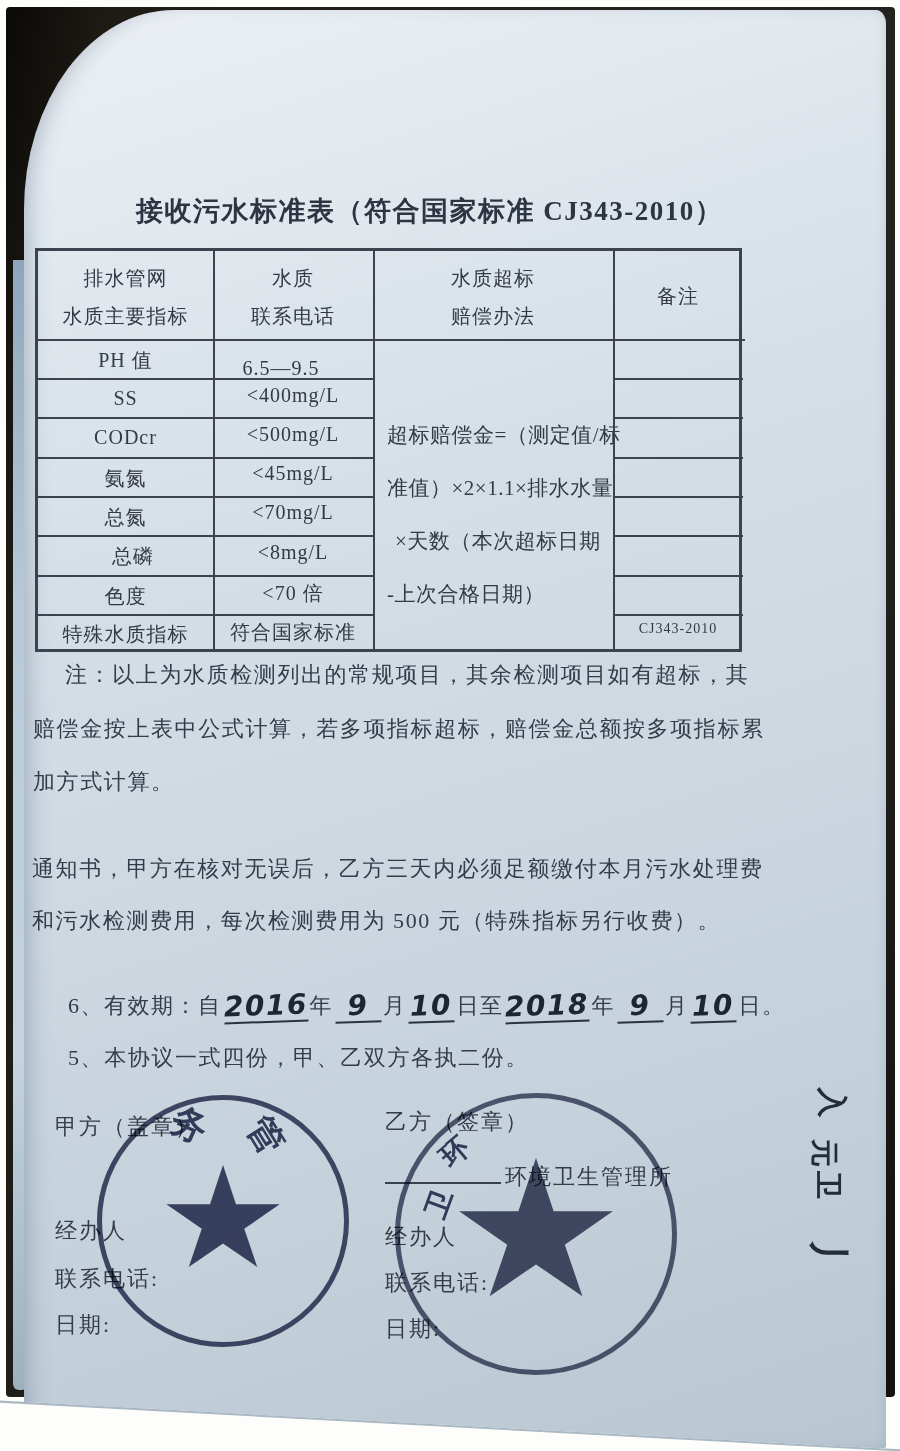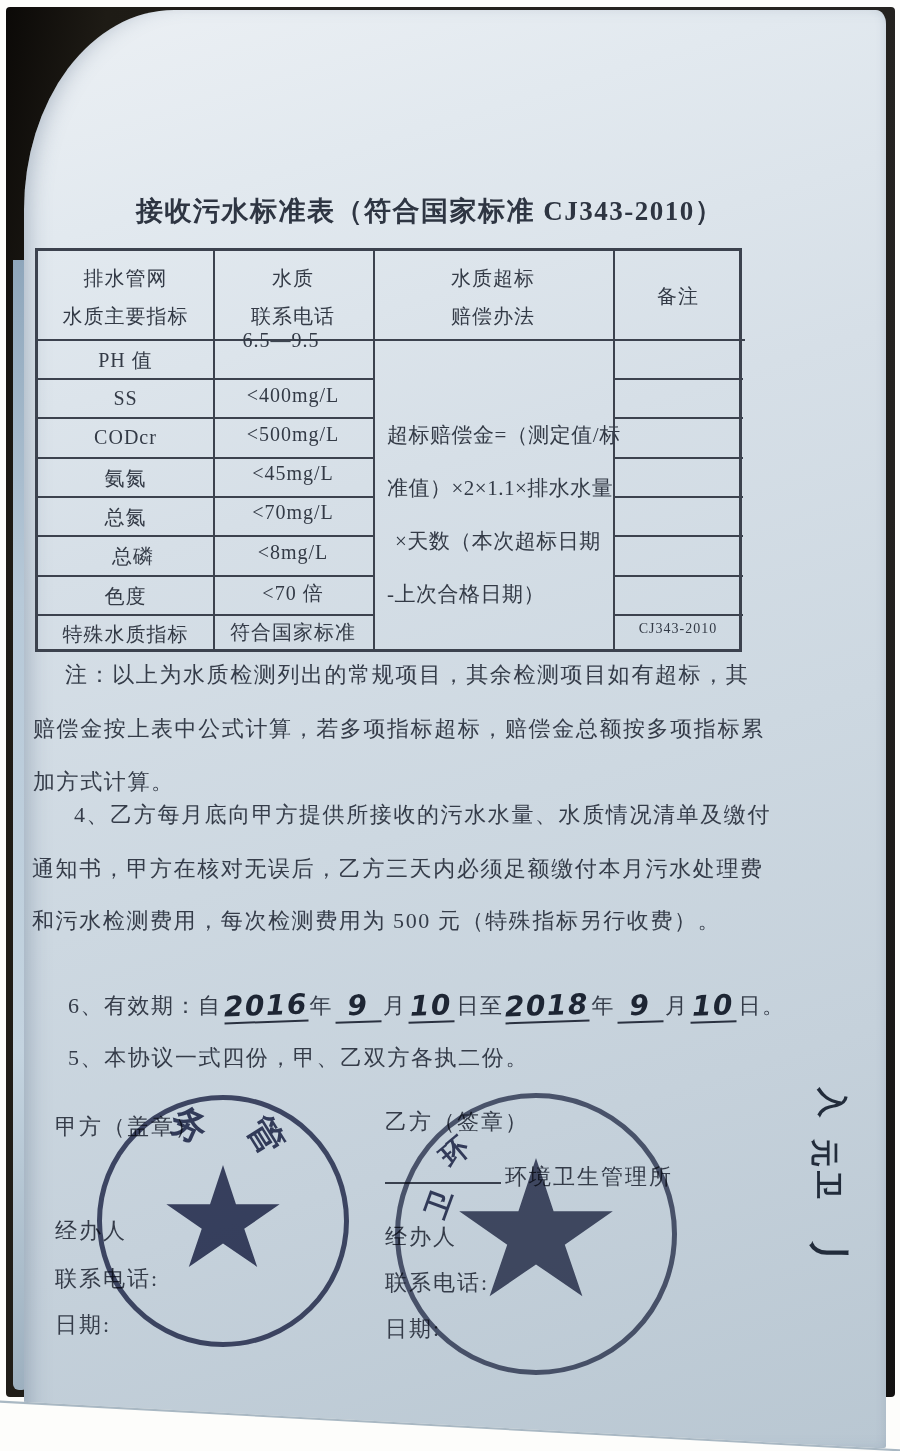--- a/index.html
+++ b/index.html
@@ -104,21 +104,21 @@
 
       <div class="cell" style="left:0;top:14px;width:175px">排水管网</div>
       <div class="cell" style="left:0;top:52px;width:175px">水质主要指标</div>
       <div class="cell" style="left:175px;top:14px;width:160px">水质</div>
       <div class="cell" style="left:175px;top:52px;width:160px">联系电话</div>
       <div class="cell" style="left:335px;top:14px;width:240px">水质超标</div>
       <div class="cell" style="left:335px;top:52px;width:240px">赔偿办法</div>
       <div class="cell" style="left:575px;top:32px;width:130px">备注</div>
 
       <div class="cell" style="left:0;top:96px;width:175px">PH 值</div>
-      <div class="cell" style="left:175px;top:78px;width:136px">6.5—9.5</div>
+      <div class="cell" style="left:175px;top:106px;width:136px">6.5—9.5</div>
       <div class="cell" style="left:0;top:136px;width:175px">SS</div>
       <div class="cell" style="left:175px;top:133px;width:160px">&lt;400mg/L</div>
       <div class="cell" style="left:0;top:175px;width:175px">CODcr</div>
       <div class="cell" style="left:175px;top:172px;width:160px">&lt;500mg/L</div>
       <div class="cell" style="left:0;top:214px;width:175px">氨氮</div>
       <div class="cell" style="left:175px;top:211px;width:160px">&lt;45mg/L</div>
       <div class="cell" style="left:0;top:253px;width:175px">总氮</div>
       <div class="cell" style="left:175px;top:250px;width:160px">&lt;70mg/L</div>
       <div class="cell" style="left:0;top:292px;width:190px">总磷</div>
       <div class="cell" style="left:175px;top:290px;width:160px">&lt;8mg/L</div>
@@ -134,21 +134,20 @@
         <div>-上次合格日期）</div>
       </div>
 
       <div class="cell" style="left:575px;top:370px;width:130px;font-size:14px">CJ343-2010</div>
     </div>
 
     <div class="pline" style="left:41px;top:650px">注：以上为水质检测列出的常规项目，其余检测项目如有超标，其</div>
     <div class="pline" style="left:9px;top:704px">赔偿金按上表中公式计算，若多项指标超标，赔偿金总额按多项指标累</div>
     <div class="pline" style="left:9px;top:757px">加方式计算。</div>
 
-    <div class="pline" style="left:50px;top:790px">4、乙方每月底向甲方提供所接收的污水水量、水质情况清单及缴付</div>
     <div class="pline" style="left:8px;top:844px">通知书，甲方在核对无误后，乙方三天内必须足额缴付本月污水处理费</div>
     <div class="pline" style="left:8px;top:896px">和污水检测费用，每次检测费用为 500 元（特殊指标另行收费）。</div>
 
 
     <div class="clause6">
       <span>6、有效期：自</span>
       <span class="hw year">2016</span>
       <span>年</span>
       <span class="hw small">9</span>
       <span>月</span>

